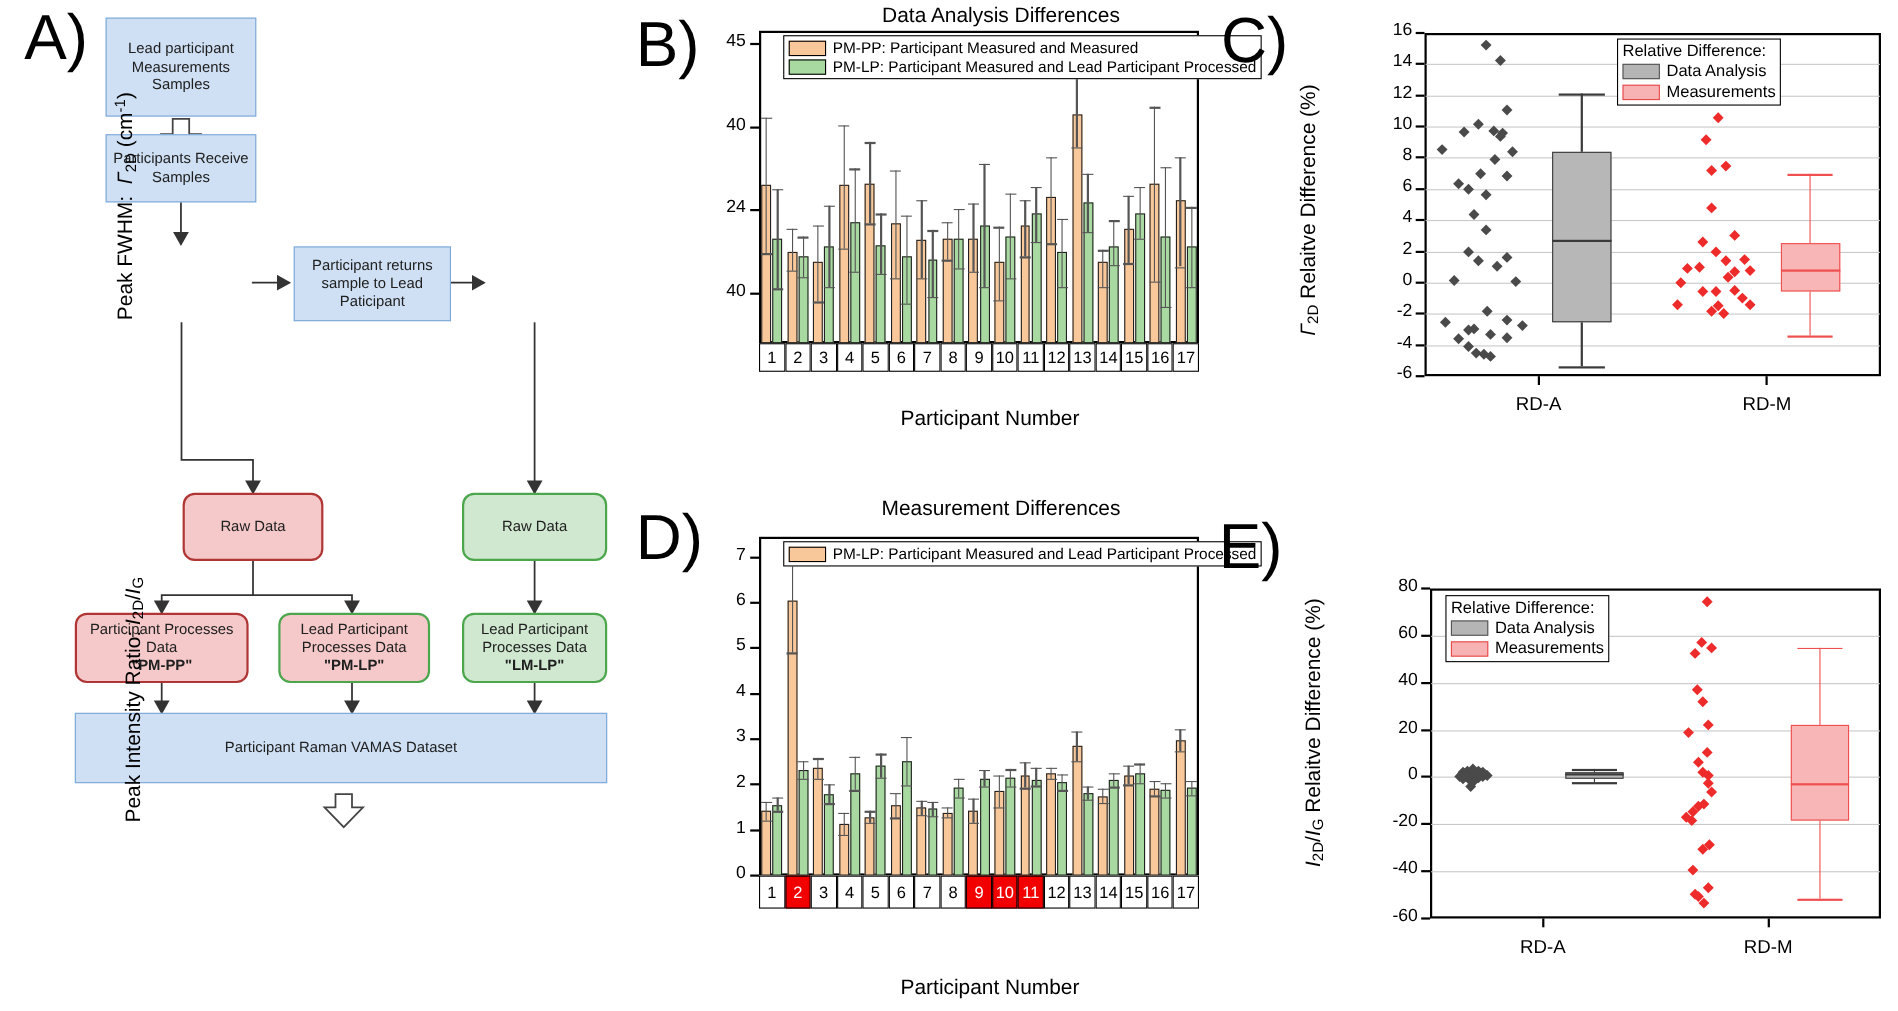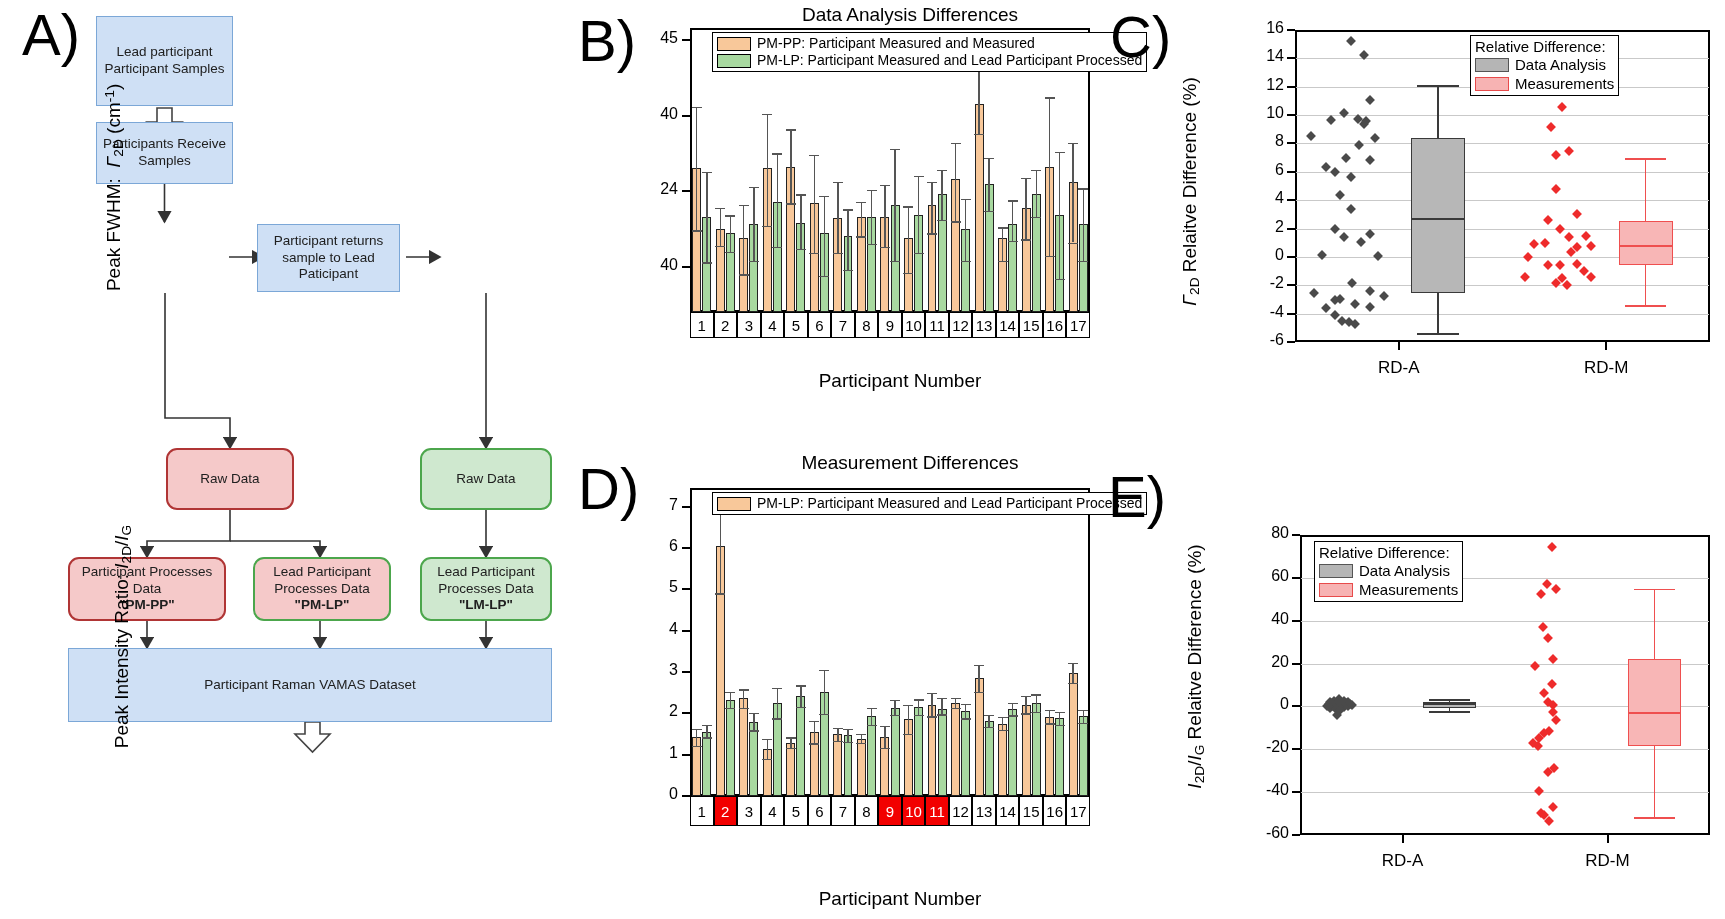--- a/index.html
+++ b/index.html
@@ -98,29 +98,29 @@
     <line x1="486" y1="509" x2="486" y2="557" stroke="#333" stroke-width="1.6" marker-end="url(#ah)"></line>
 
     <line x1="147" y1="620" x2="147" y2="648" stroke="#333" stroke-width="1.6" marker-end="url(#ah)"></line>
     <line x1="320" y1="620" x2="320" y2="648" stroke="#333" stroke-width="1.6" marker-end="url(#ah)"></line>
     <line x1="486" y1="620" x2="486" y2="648" stroke="#333" stroke-width="1.6" marker-end="url(#ah)"></line>
 
     <path d="M305,722 L320,722 L320,734 L330,734 L312.5,752 L295,734 L305,734 Z" fill="#fff" stroke="#444" stroke-width="1.6"></path>
   </svg>
 
   <div class="fbox blue" style="left:96px;top:16px;width:137px;height:90px;">
-    <span>Lead participant Participant Samples</span>
+    <span>Lead participant Measurements Samples</span>
   </div>
 
   <div class="fbox blue" style="left:96px;top:122px;width:137px;height:62px;">
     <span>Participants Receive Samples</span>
   </div>
 
 
-  <div class="fbox blue" style="left:257px;top:224px;width:143px;height:68px;">
+  <div class="fbox blue" style="left:267px;top:224px;width:143px;height:68px;">
     <span>Participant returns sample to Lead Paticipant</span>
   </div>
 
 
   <div class="fbox pink-strong" style="left:166px;top:448px;width:128px;height:62px;">
     <span>Raw Data</span>
   </div>
 
   <div class="fbox green-strong" style="left:420px;top:448px;width:132px;height:62px;">
     <span>Raw Data</span>
@@ -134,21 +134,21 @@
   <div class="fbox pink-greenborder" style="left:253px;top:557px;width:138px;height:64px;flex-direction:column;">
     <span>Lead Participant Processes Data</span>
     <span class="bold">"PM-LP"</span>
   </div>
 
   <div class="fbox green-strong" style="left:420px;top:557px;width:132px;height:64px;flex-direction:column;">
     <span>Lead Participant Processes Data</span>
     <span class="bold">"LM-LP"</span>
   </div>
 
-  <div class="fbox blue" style="left:68px;top:648px;width:484px;height:74px;">
+  <div class="fbox blue" style="left:68px;top:648px;width:484px;height:64px;">
     <span>Participant Raman VAMAS Dataset</span>
   </div>
 
 </div>
 
 <div class="panel-letter" style="left:578px;top:12px;">B)</div>
 <div class="ptitle" style="left:700px;top:4px;width:420px;">Data Analysis Differences</div>
 <div class="ylab" style="left:-36px;top:175px;width:300px;">
   Peak FWHM: &nbsp;<span class="ital">Γ</span><span class="sub">2D</span> (cm<span class="sup">-1</span>)
 </div>

